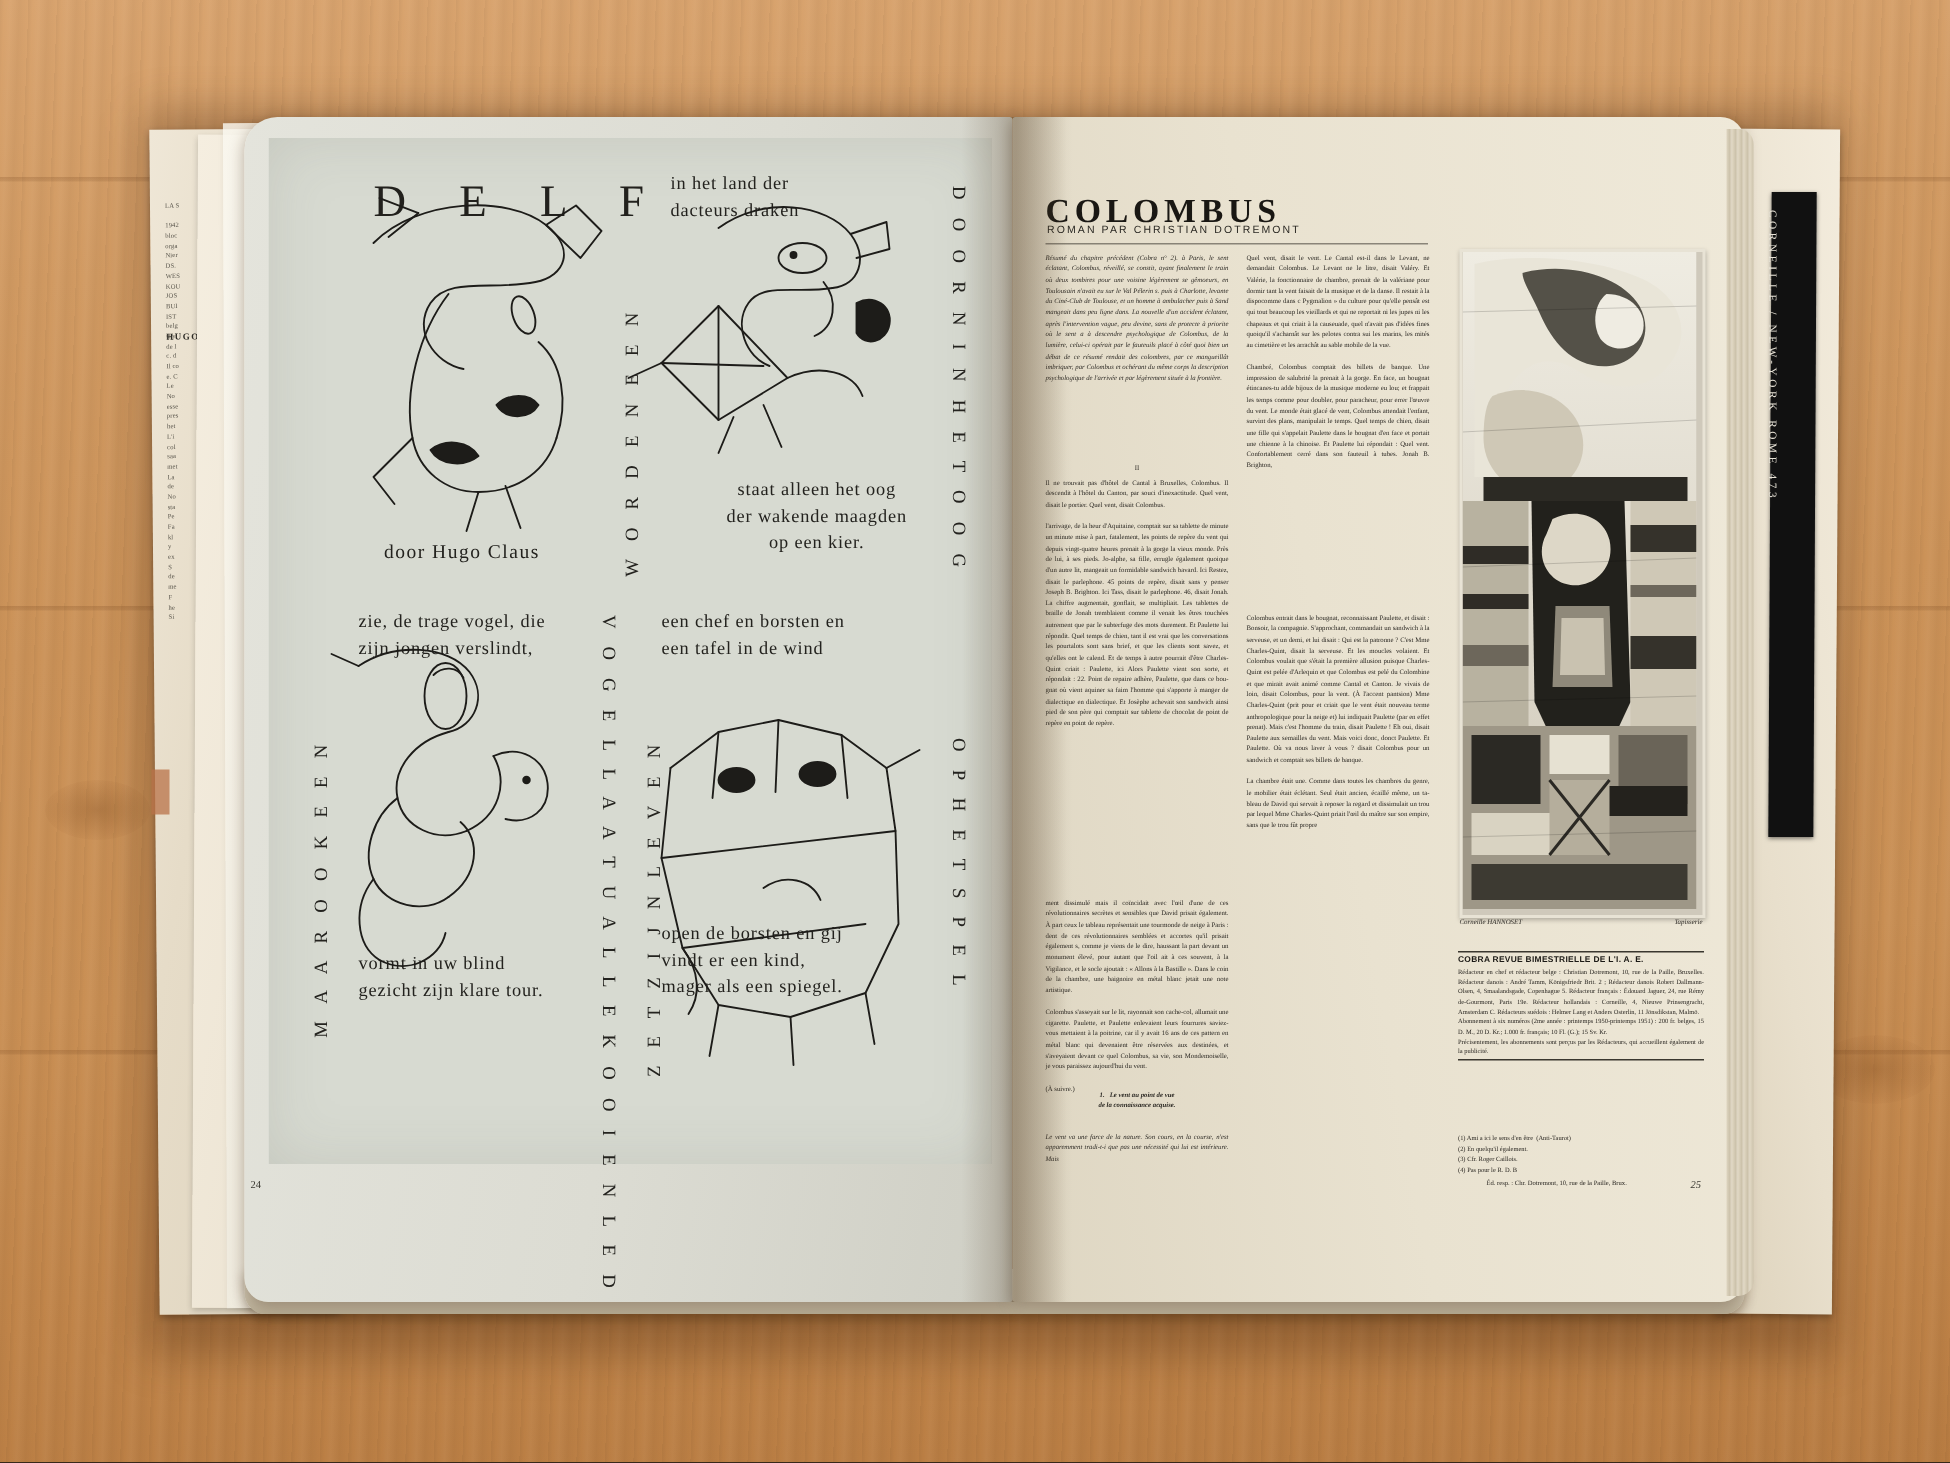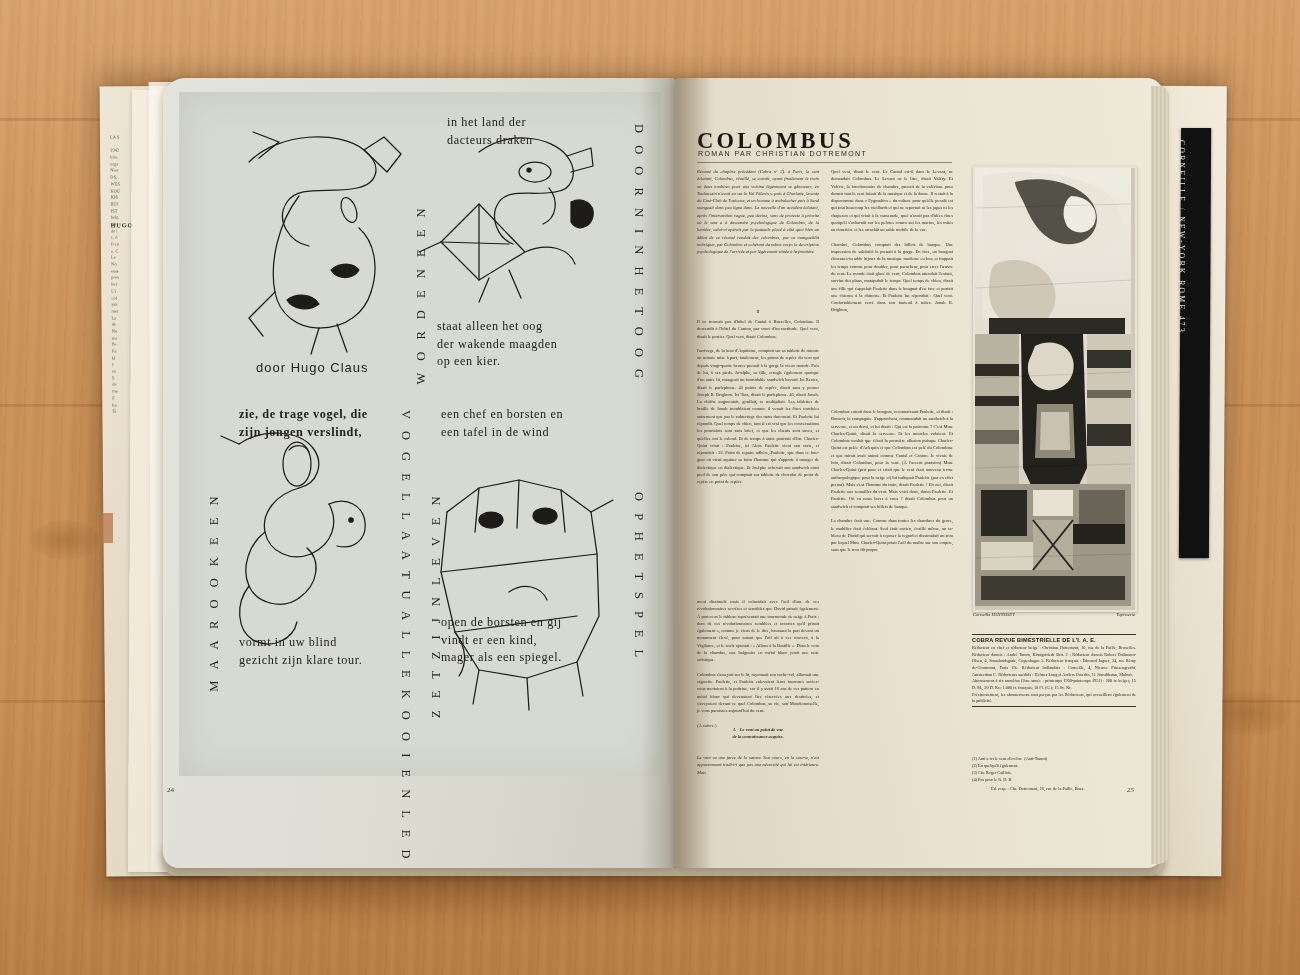--- a/index.html
+++ b/index.html
@@ -233,21 +233,21 @@
     position: absolute;
     font-family: "Liberation Serif", serif;
     color: #23221e;
     font-size: 12.2px;
     line-height: 1.45;
     letter-spacing: 0.6px;
     white-space: pre-line;
   }
   .byline {
     position: absolute;
-    font-family: Liberation Sans, sans-serif;
+    font-family: Liberation Serif, serif;
     font-size: 13px;
     color: #23221e;
     letter-spacing: 1px;
   }
   .folio {
     position: absolute;
     font-family: "Liberation Serif", serif;
     font-size: 7px;
     color: #3a3932;
   }
@@ -501,29 +501,30 @@
   <div class="onion"></div>
 
   <div class="bottom-edge"></div>
 
   <div class="magazine">
 
     <div class="page page-left">
       <div class="art-block">
         <div class="art-inner">
 
+          <div class="poem-title-letters" style="left:70px; top:26px;">D E L F</div>
           <div class="byline" style="left:77px; top:268px;">door Hugo Claus</div>
 
           <div class="poem-line" style="left:268px; top:22px; width:200px;">in het land der
 dacteurs draken</div>
-          <div class="poem-line" style="left:258px; top:226px; width:215px;">staat alleen het oog
+          <div class="poem-line" style="left:258px; top:226px; width:215px;text-align:center;">staat alleen het oog
 der wakende maagden
 op een kier.</div>
 
-          <div class="poem-line" style="left:60px; top:314px; width:210px;font-weight:bold;">zie, de trage vogel, die
+          <div class="poem-line" style="left:60px; top:314px; width:210px;">zie, de trage vogel, die
 zijn jongen verslindt,</div>
           <div class="poem-line" style="left:262px; top:314px; width:215px;">een chef en borsten en
 een tafel in de wind</div>
           <div class="poem-line" style="left:60px; top:542px; width:215px;">vormt in uw blind
 gezicht zijn klare tour.</div>
           <div class="poem-line" style="left:262px; top:522px; width:220px;">open de borsten en gij
 vindt er een kind,
 mager als een spiegel.</div>
 
           <div class="vert-text rot180" style="left:235px; top:112px;">W O R D E N   E E N</div>

